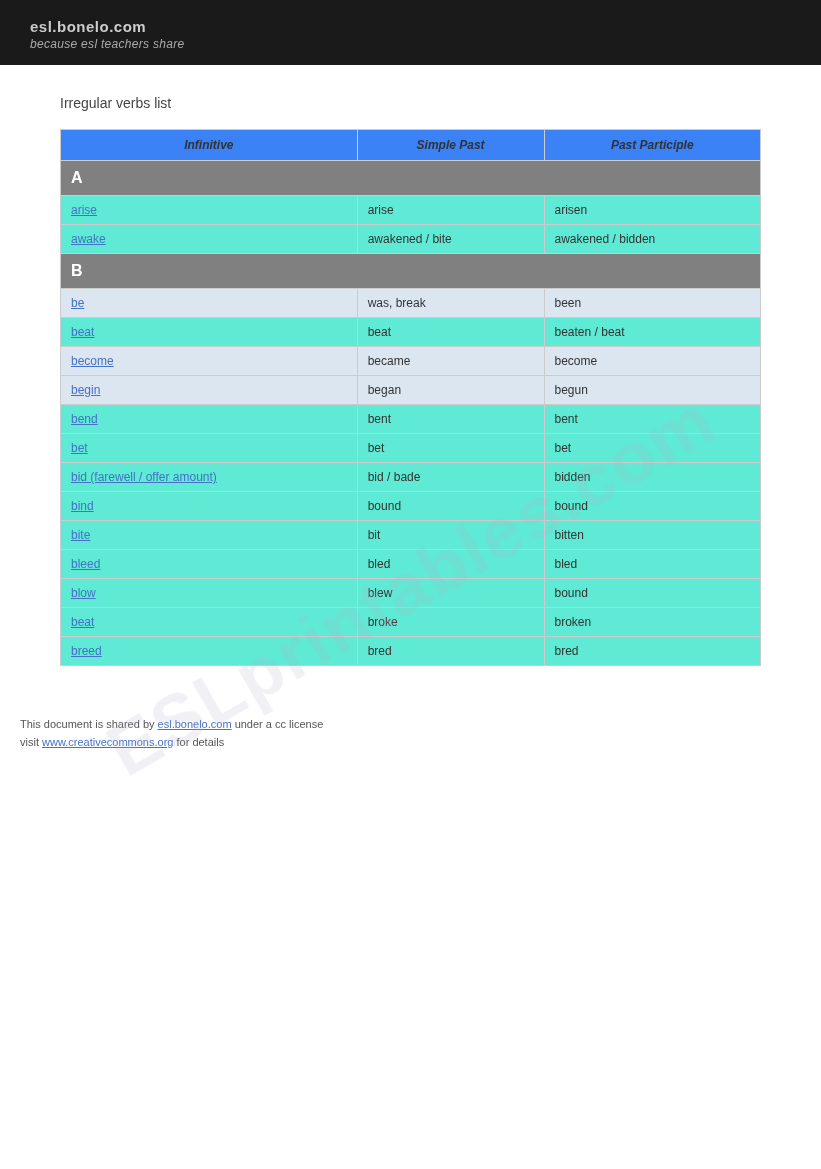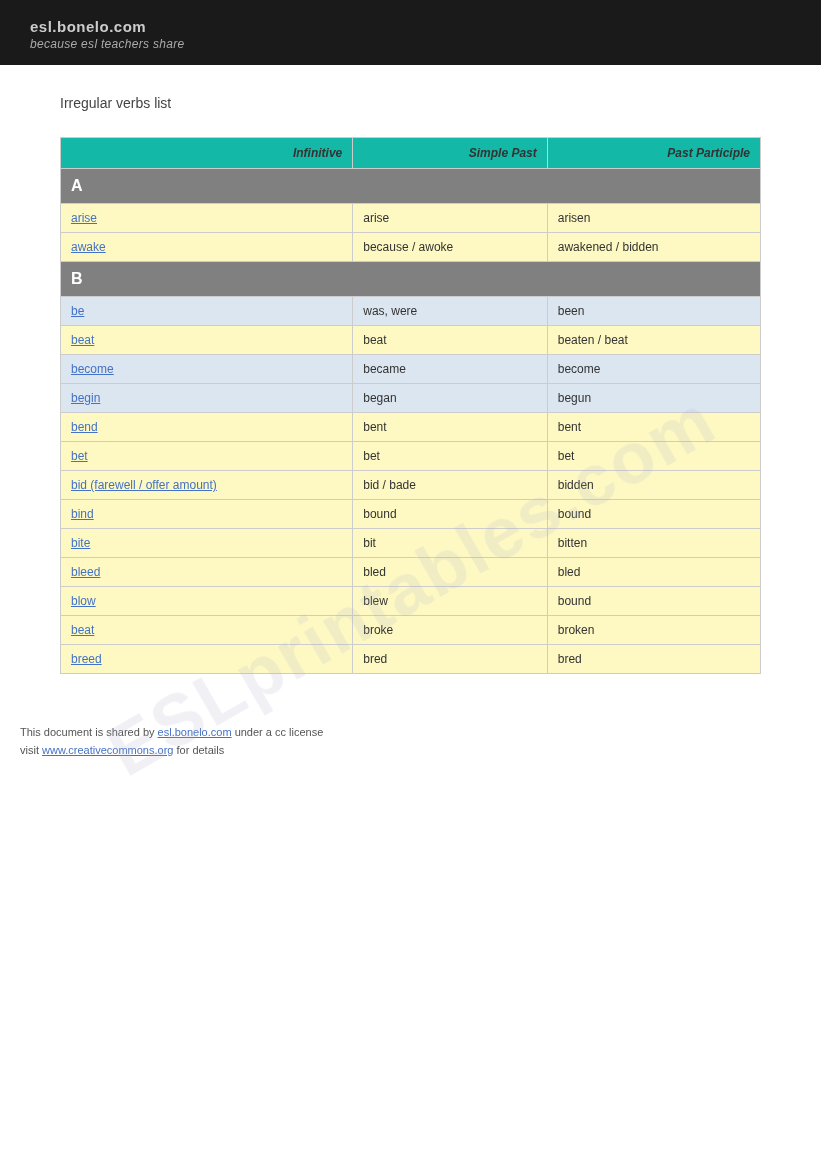--- a/index.html
+++ b/index.html
@@ -32,37 +32,37 @@
     }
 
     
     .content {
       padding: 30px 60px 30px 60px;
     }
 
     .page-title {
       font-size: 14px;
       color: #444;
-      margin-bottom: 26px;
+      margin-bottom: 18px;
       font-weight: normal;
     }
 
     
     .verb-table {
       width: 100%;
       border-collapse: collapse;
       border: 1px solid #ccc;
       font-size: 12px;
     }
 
     .verb-table th {
-      background: #14b8a6;
+      background: #3b82f6;
       border: 1px solid #ccc;
       padding: 8px 10px;
-      text-align: right;
+      text-align: center;
       font-weight: bold;
       font-size: 12px;
       color: #333;
       font-style: italic;
     }
 
     .verb-table td {
       border: 1px solid #ccc;
       padding: 7px 10px;
       color: #333;
@@ -74,21 +74,21 @@
       font-size: 16px;
       font-weight: bold;
       padding: 8px 10px;
     }
 
     .row-alt {
       background: #dce6f1;
     }
 
     .row-normal {
-      background: #fef9c3;
+      background: #5eead4;
     }
 
     .infinitive-link {
       color: #4472c4;
       text-decoration: underline;
       cursor: pointer;
     }
 
     
     .footer {
@@ -144,29 +144,29 @@
     <tr class="section-header">
           <td colspan="3">A</td>
         </tr>
         <tr class="row-normal">
           <td><span class="infinitive-link">arise</span></td>
           <td>arise</td>
           <td>arisen</td>
         </tr>
         <tr class="row-normal">
           <td><span class="infinitive-link">awake</span></td>
-          <td>because / awoke</td>
+          <td>awakened / bite</td>
           <td>awakened / bidden</td>
         </tr>
         <tr class="section-header">
           <td colspan="3">B</td>
         </tr>
         <tr class="row-alt">
           <td><span class="infinitive-link">be</span></td>
-          <td>was, were</td>
+          <td>was, break</td>
           <td>been</td>
         </tr>
         <tr class="row-normal">
           <td><span class="infinitive-link">beat</span></td>
           <td>beat</td>
           <td>beaten / beat</td>
         </tr>
         <tr class="row-alt">
           <td><span class="infinitive-link">become</span></td>
           <td>became</td>

